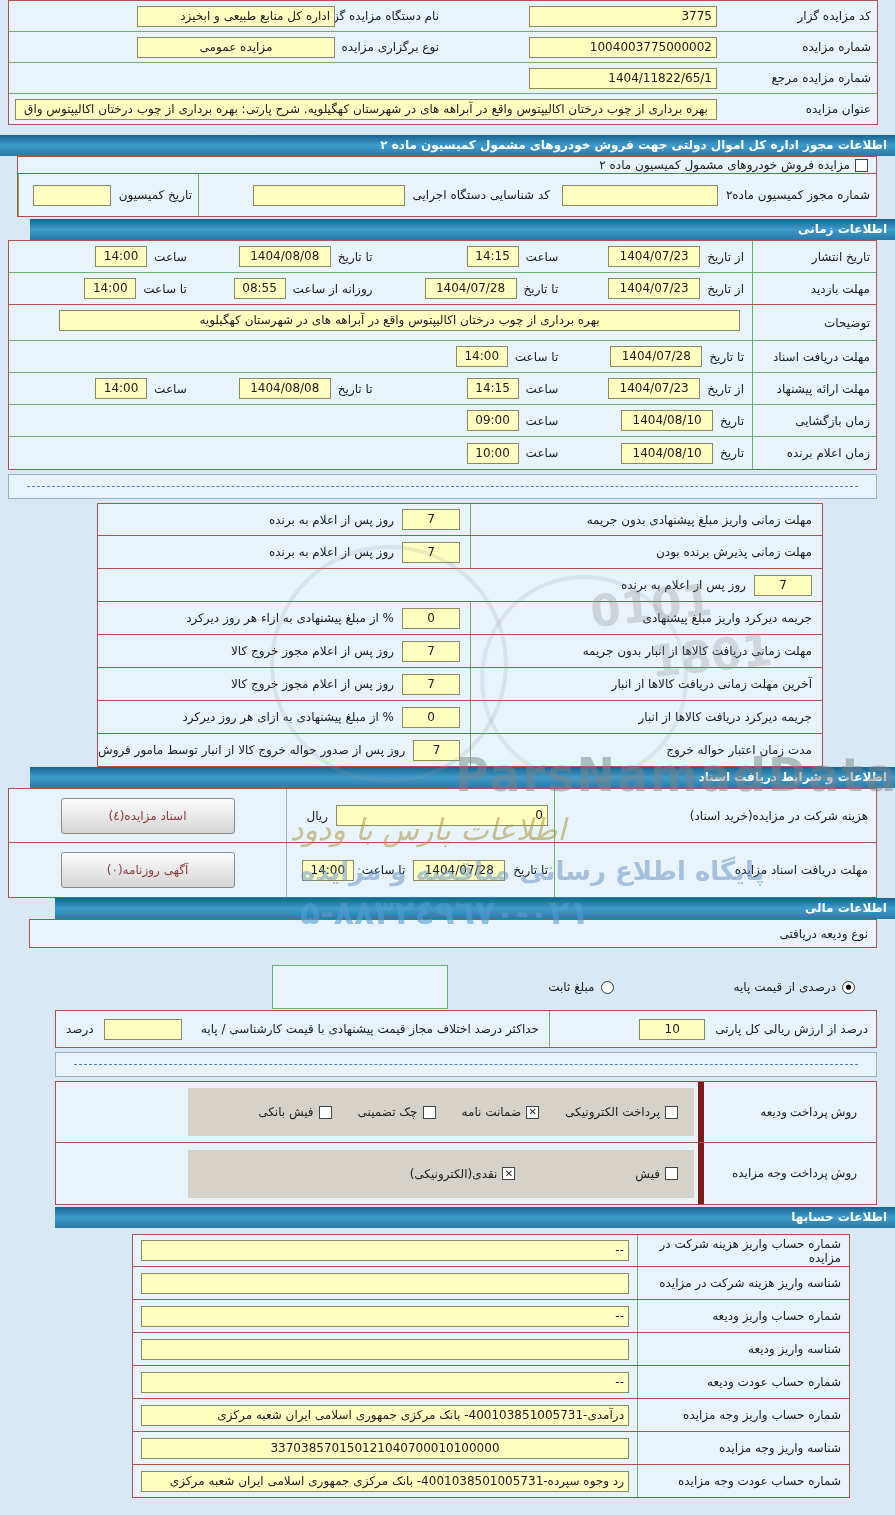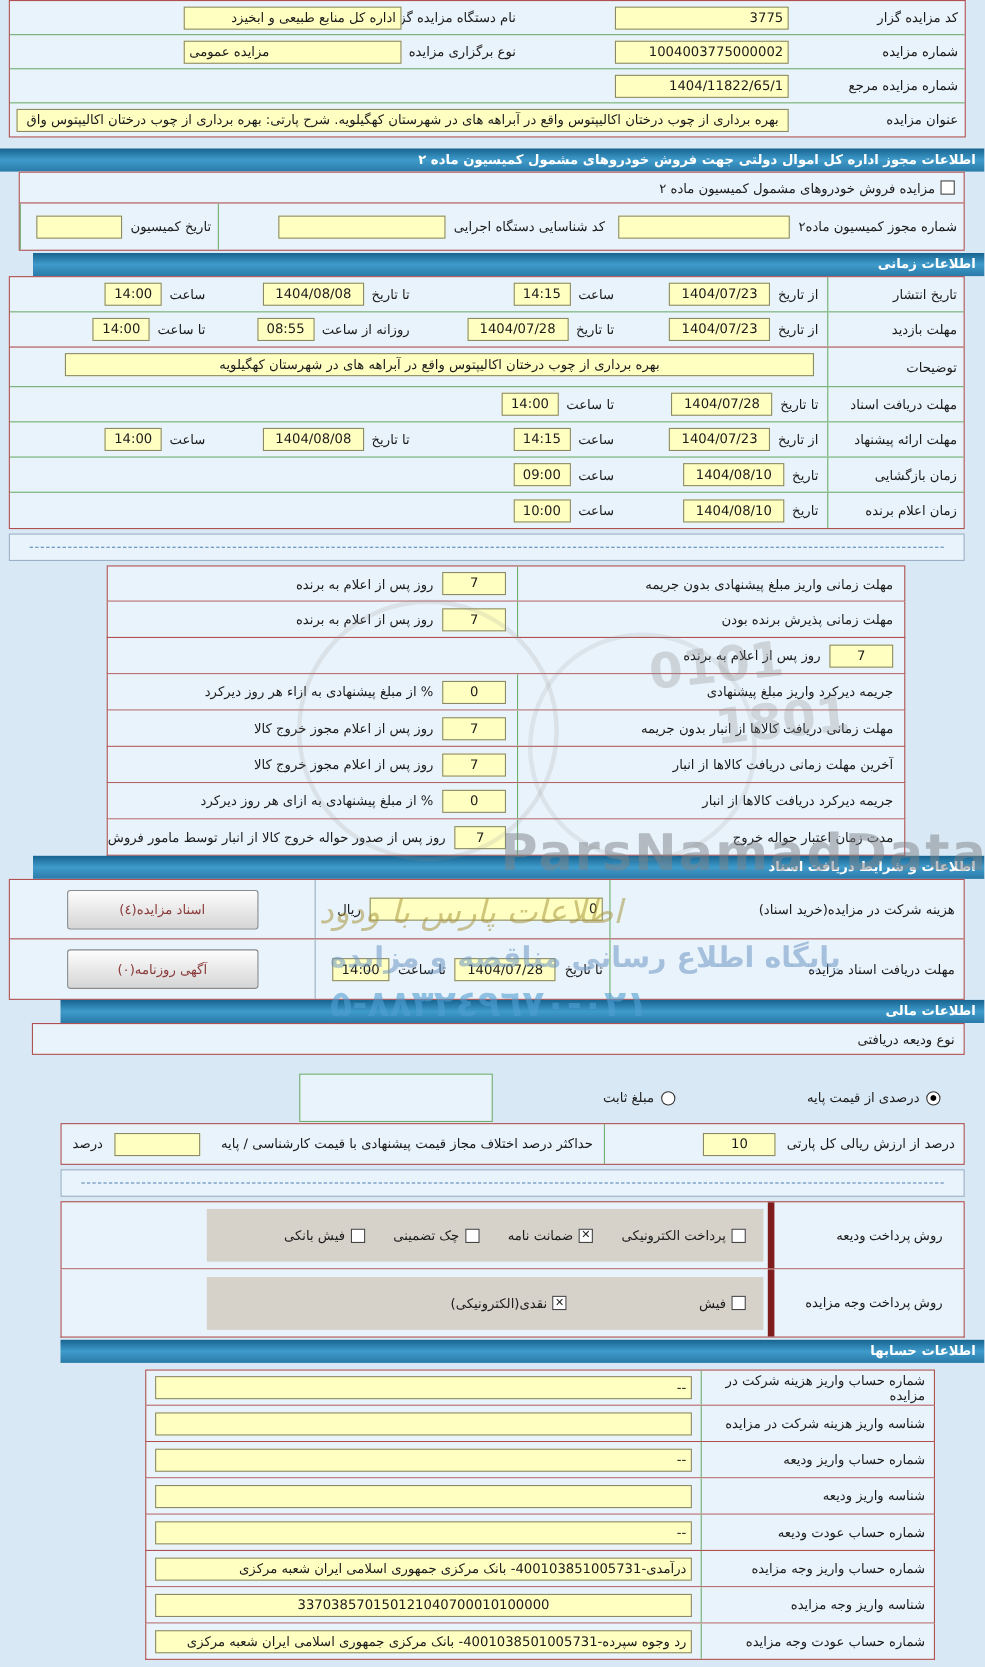--- a/index.html
+++ b/index.html
@@ -21,27 +21,27 @@
     color:#fff;font-weight:bold;font-size:12px;white-space:nowrap;overflow:hidden;
   }
   .box{margin:0 18px 0 8px;border:1px solid #b05050;background:#e9f3fb;}
   .row{display:flex;align-items:center;box-sizing:border-box;}
   .lbl{white-space:nowrap;}
   
   .toptbl{margin:0 17px 0 8px;border:1px solid #b05050;background:#e9f3fb;}
   .toprow{display:flex;align-items:center;height:31px;border-bottom:1px solid #6fae6f;box-sizing:border-box;}
   .toprow:last-child{border-bottom:none;}
   .tl1{width:148px;padding:0 6px;}
-  .tf1{width:158px;text-align:right;}
+  .tf1{width:188px;text-align:right;}
   .tspace{width:86px;}
   .tl2{width:100px;padding:0 4px;}
   .tf2{width:198px;}
   .titlefld{flex:1;margin-left:6px;text-align:center;}
   
-  .cbrow{height:28px;padding-right:8px;border-bottom:1px solid #b05050;}
+  .cbrow{height:17px;padding-right:8px;border-bottom:1px solid #b05050;}
   .cb{
     width:13px;height:13px;background:#fff;border:1px solid #444;box-sizing:border-box;
     display:inline-flex;align-items:center;justify-content:center;
     font-size:10px;line-height:1;margin-left:5px;flex:0 0 auto;color:#222;
   }
   .permitrow{height:42px;}
   .pcell{display:flex;align-items:center;gap:8px;height:100%;padding:0 6px;box-sizing:border-box;}
   .pdiv{border-left:1px solid #6fae6f;}
   
   .zrow{display:flex;align-items:stretch;min-height:32px;border-bottom:1px solid #6fae6f;box-sizing:border-box;}
@@ -122,21 +122,21 @@
     <span class="fld tf1 num" style="text-align:right">3775</span>
     <div class="tspace"></div>
     <div class="tl2 lbl">نام دستگاه مزایده گزار</div>
     <span class="fld tf2">اداره کل منابع طبیعی و ابخیزد</span>
   </div>
   <div class="toprow">
     <div class="tl1 lbl">شماره مزایده</div>
     <span class="fld tf1 num" style="text-align:right">1004003775000002</span>
     <div class="tspace"></div>
     <div class="tl2 lbl">نوع برگزاری مزایده</div>
-    <span class="fld tf2" style="text-align:left">مزایده عمومی</span>
+    <span class="fld tf2" style="text-align:center">مزایده عمومی</span>
   </div>
   <div class="toprow">
     <div class="tl1 lbl">شماره مزایده مرجع</div>
     <span class="fld tf1 num" style="text-align:right">1404/11822/65/1</span>
   </div>
   <div class="toprow" style="height:30px">
     <div class="tl1 lbl">عنوان مزایده</div>
     <span class="fld titlefld">بهره برداری از چوب درختان اکالیپتوس واقع در آبراهه های در شهرستان  کهگیلویه. شرح پارتی: بهره برداری از چوب درختان اکالیپتوس واق</span>
   </div>
 </div>

